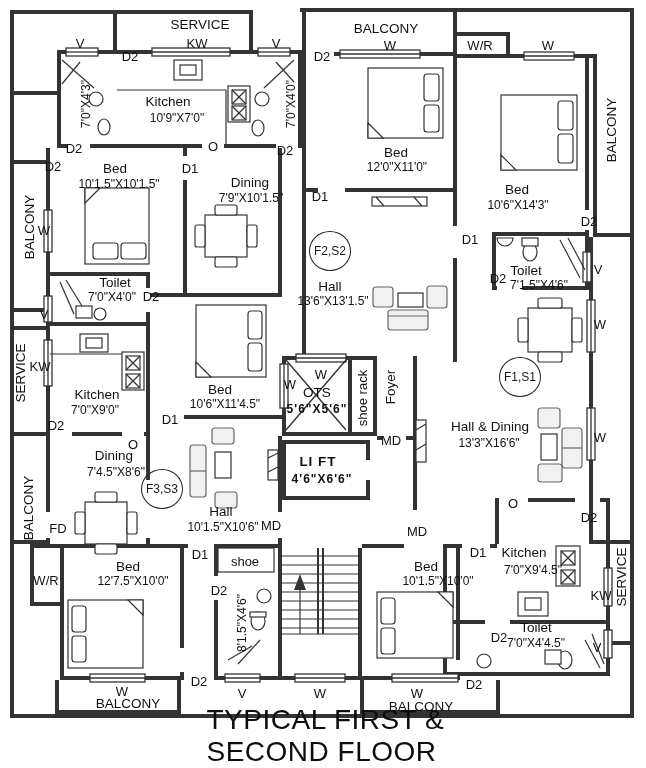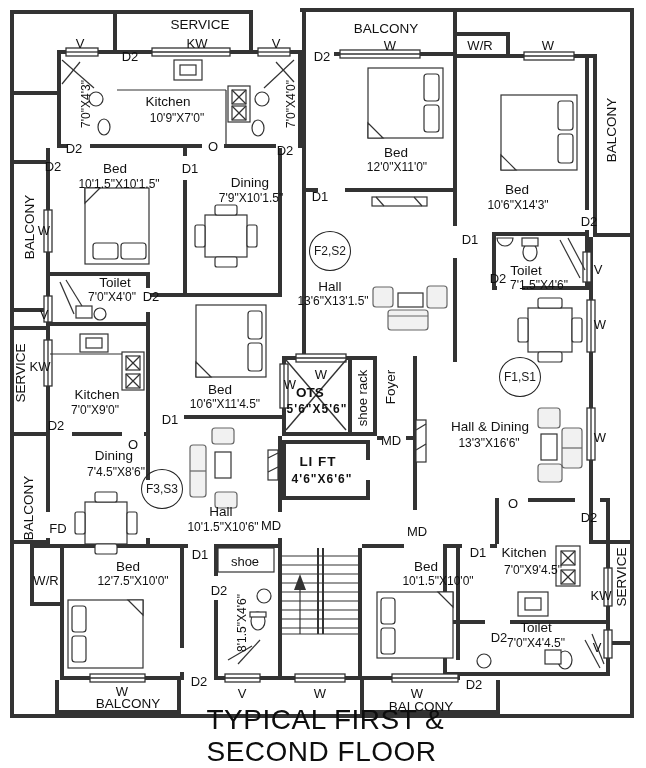--- a/index.html
+++ b/index.html
@@ -508,21 +508,21 @@
 <span class="lbl" style="left:40px;top:366px">KW</span>
 <span class="lbl rm" style="left:97px;top:395px">Kitchen</span>
 <span class="lbl sm" style="left:95px;top:410px">7'0"X9'0"</span>
 <span class="lbl" style="left:56px;top:425px">D2</span>
 <span class="lbl" style="left:133px;top:444px">O</span>
 <span class="lbl" style="left:170px;top:419px">D1</span>
 <span class="lbl rm" style="left:220px;top:390px">Bed</span>
 <span class="lbl sm" style="left:225px;top:404px">10'6"X11'4.5"</span>
 <span class="lbl" style="left:321px;top:374px">W</span>
 <span class="lbl" style="left:290px;top:384px">W</span>
-<span class="lbl rm" style="left:310px;top:393px;font-weight:bold">OTS</span>
+<span class="lbl rm" style="left:317px;top:393px;font-weight:normal">OTS</span>
 <span class="lbl sm" style="left:317px;top:409px;font-weight:bold;letter-spacing:1px">5'6"X5'6"</span>
 <span class="lbl rot" style="left:362px;top:398px">shoe rack</span>
 <span class="lbl rm rot" style="left:391px;top:387px">Foyer</span>
 <span class="lbl rm" style="left:490px;top:427px">Hall &amp; Dining</span>
 <span class="lbl sm" style="left:489px;top:443px">13'3"X16'6"</span>
 <span class="lbl" style="left:600px;top:324px">W</span>
 <span class="lbl" style="left:600px;top:437px">W</span>
 <span class="lbl rm" style="left:114px;top:456px">Dining</span>
 <span class="lbl sm" style="left:116px;top:472px">7'4.5"X8'6"</span>
 <span class="lbl rm rot" style="left:29px;top:508px">BALCONY</span>

